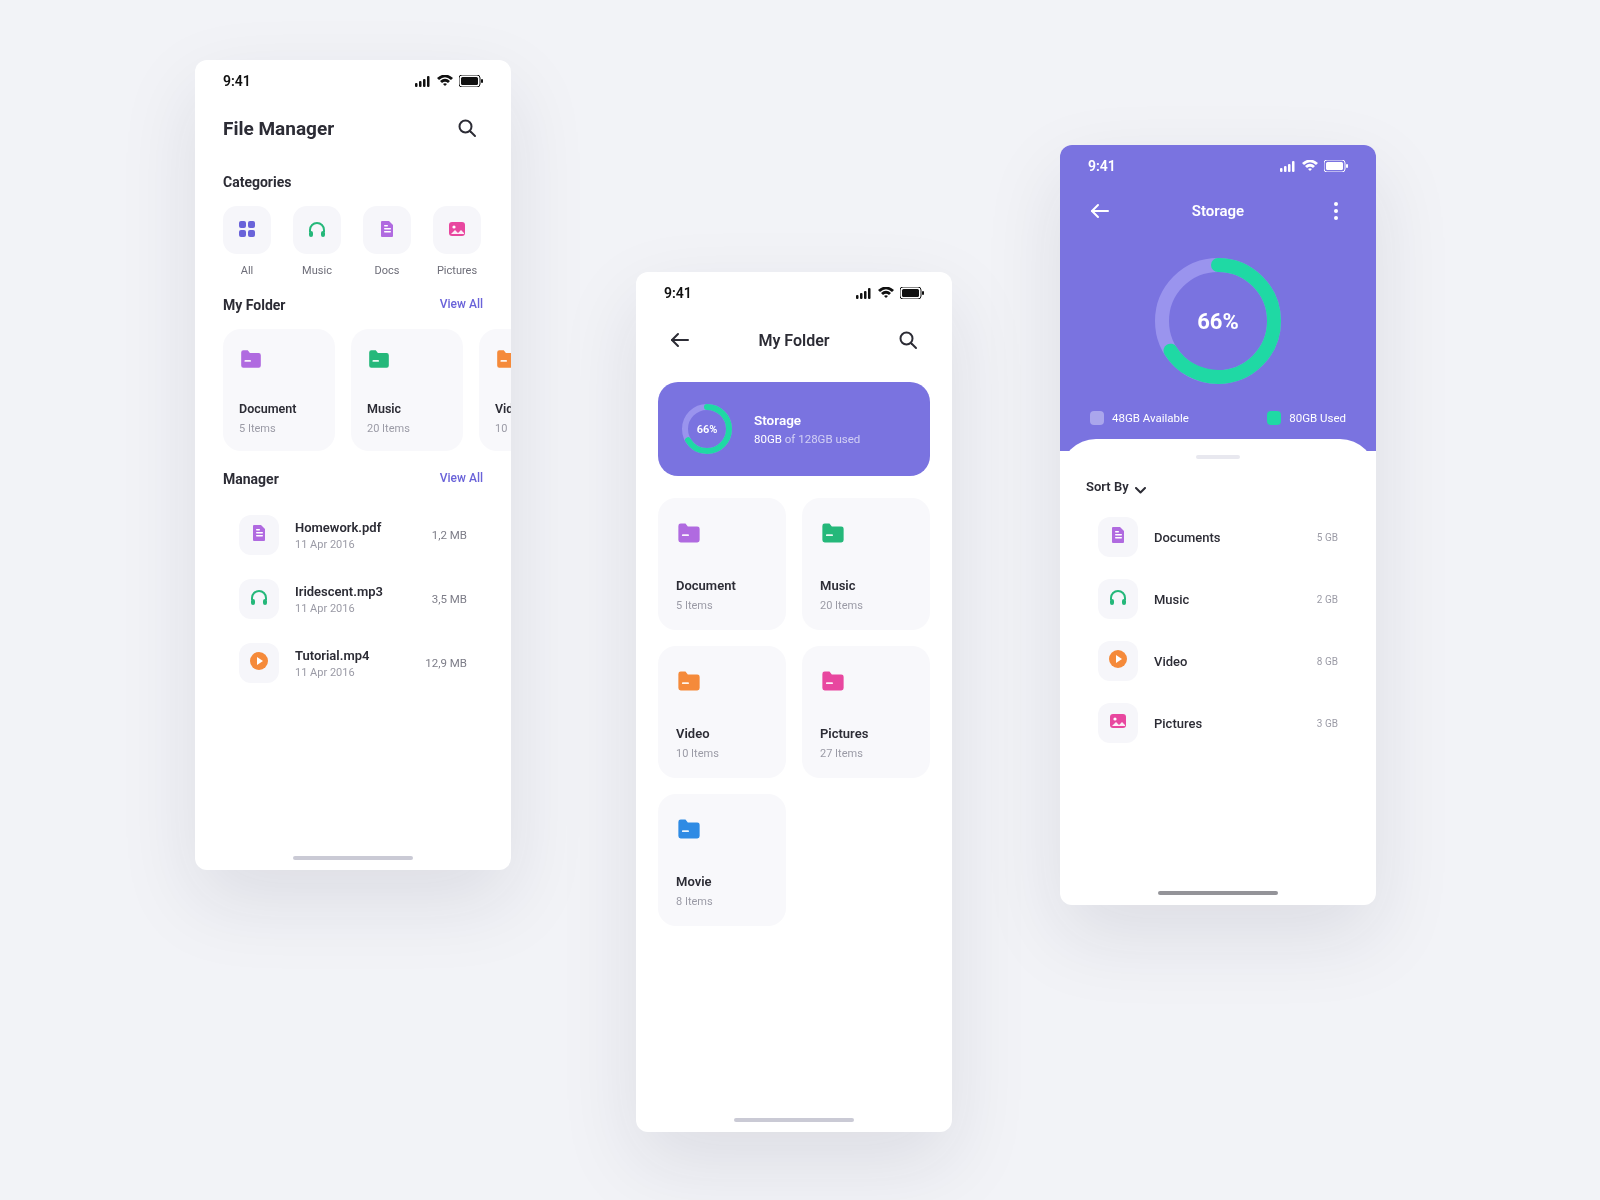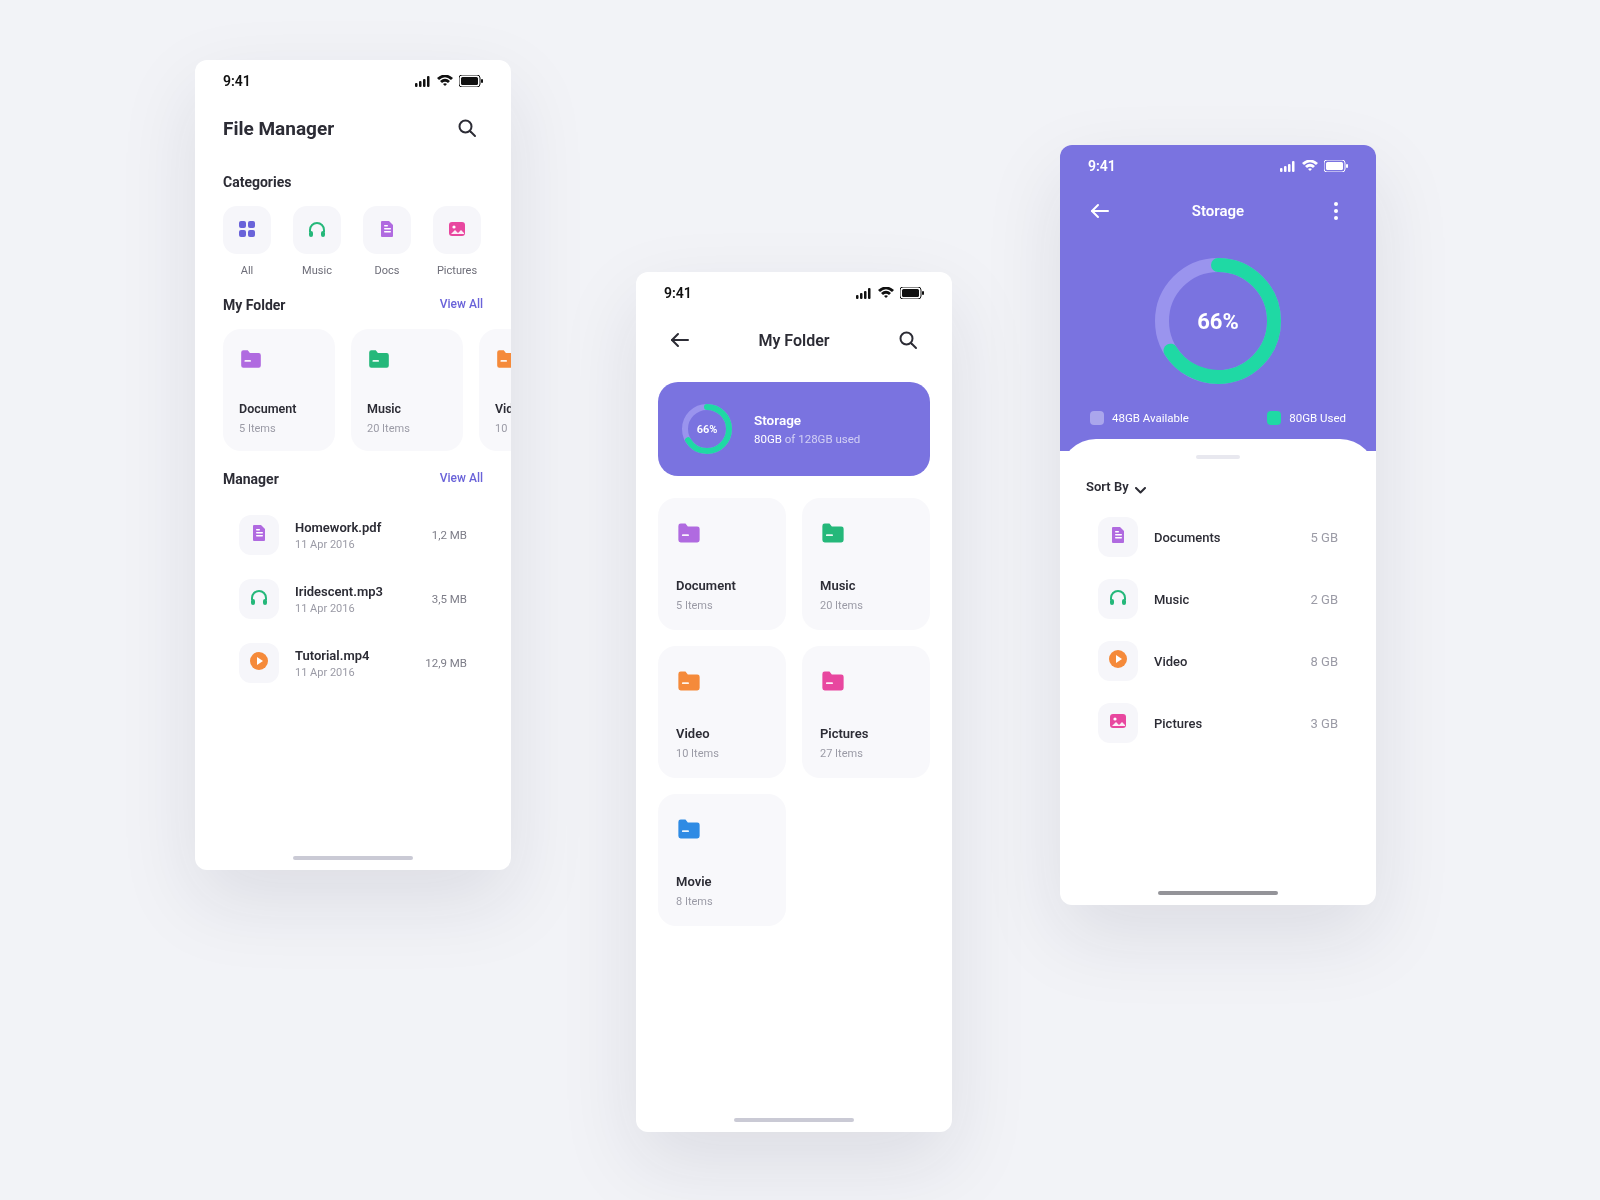--- a/index.html
+++ b/index.html
@@ -168,21 +168,21 @@
     padding: 4px 26px 12px;
     font-size: 13px; font-weight: 600; color: #2c2c35;
     cursor: pointer;
   }
   .storage-item {
     display: flex; align-items: center; gap: 16px;
     padding: 11px 38px;
     cursor: pointer;
   }
   .storage-name { flex: 1; font-size: 13px; font-weight: 500; color: #2c2c35; }
-  .storage-size { font-size: 13px; color: #9b9ba6; }
+  .storage-size { font-size: 10px; color: #9b9ba6; }
 
   .home-indicator {
     position: absolute;
     bottom: 10px; left: 50%; transform: translateX(-50%);
     width: 120px; height: 4.5px; border-radius: 3px;
     background: rgba(180,180,195,.7);
   }
   .home-indicator.dark { background: rgba(60,60,70,.55); }
 </style>
 </head>

